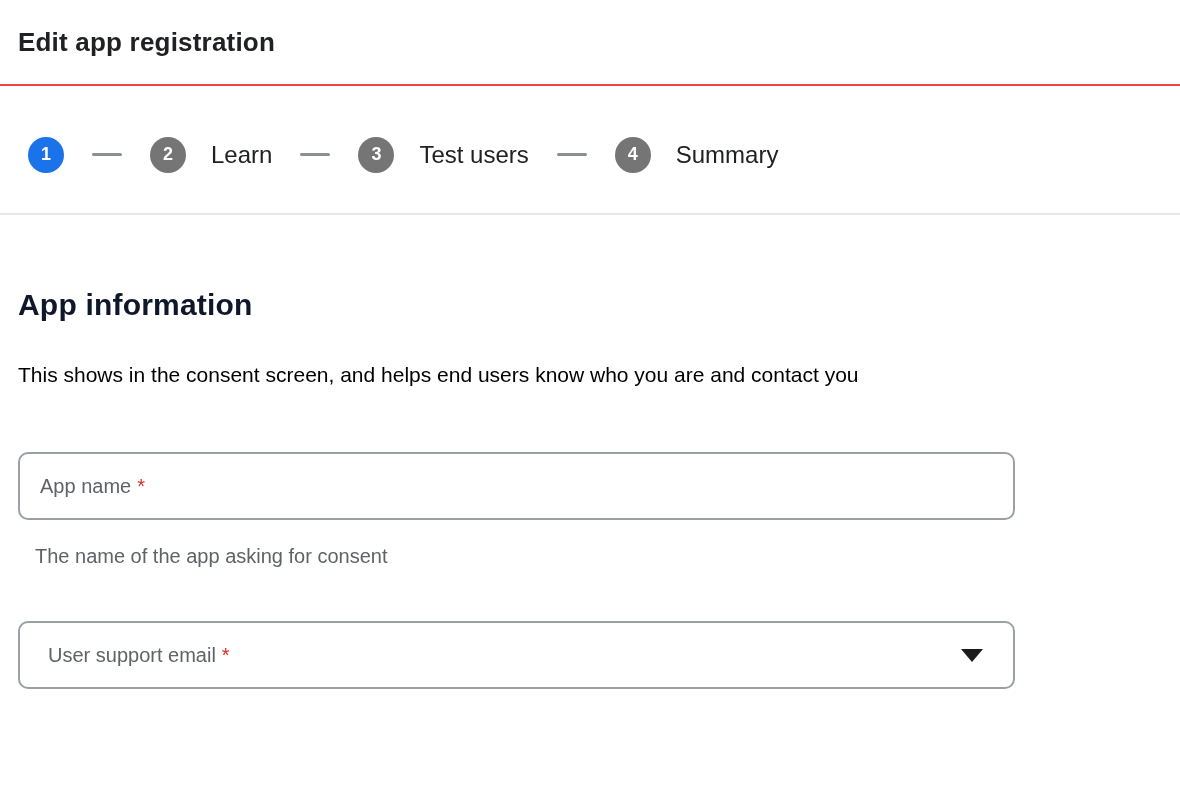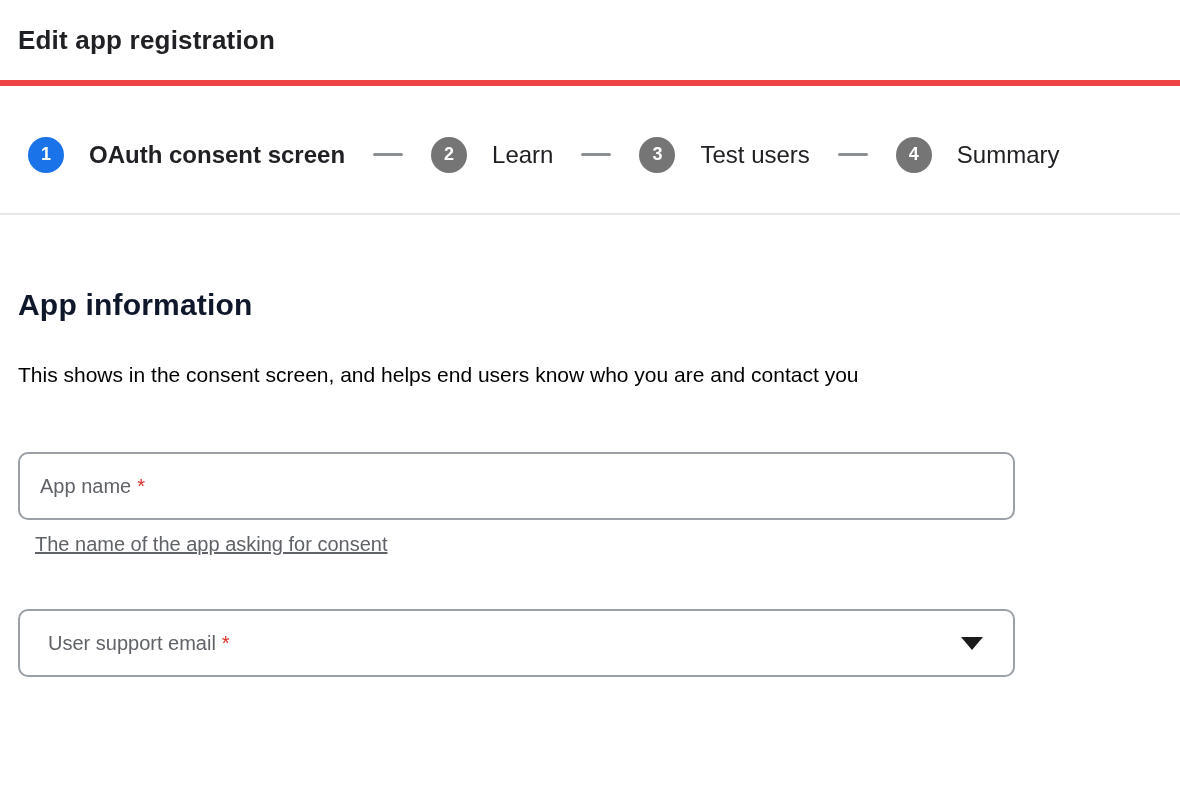--- a/index.html
+++ b/index.html
@@ -12,21 +12,21 @@
     height: 810px;
     overflow: hidden;
     font-family: "Liberation Sans", "DejaVu Sans", sans-serif;
     color: #202124;
   }
 
   
   .header {
     box-sizing: border-box;
     height: 86px;
-    border-bottom: 6px solid #ef4444;
+    border-bottom: 2px solid #ef4444;
     display: flex;
     align-items: center;
     padding-left: 18px;
   }
   .header h1 {
     margin: 0;
     font-size: 26px;
     font-weight: 700;
     letter-spacing: 0.2px;
     color: #202124;
@@ -105,24 +105,23 @@
     background: #ffffff;
     display: flex;
     align-items: center;
     padding: 0 30px 0 20px;
     cursor: text;
   }
   .field.email .input-box { cursor: pointer; padding-left: 28px; }
   .input-label { font-size: 20px; color: #5f6368; }
   .req { font-size: 20px; color: #d93025; margin-left: 6px; }
   .helper {
-    margin: 13px 0 0 17px;
+    margin: 25px 0 0 17px;
     font-size: 20px;
     color: #5f6368;
-    text-decoration: underline;
   }
   .caret {
     margin-left: auto;
     width: 0;
     height: 0;
     border-left: 11px solid transparent;
     border-right: 11px solid transparent;
     border-top: 13px solid #1b1b1b;
   }
   .learn-more {
@@ -136,21 +135,20 @@
 </head>
 <body>
 
 <div class="header">
   <h1>Edit app registration</h1>
 </div>
 
 <div class="stepper">
   <div class="step active">
     <span class="step-circle">1</span>
-    <span class="step-label">OAuth consent screen</span>
   </div>
   <div class="connector"></div>
   <div class="step">
     <span class="step-circle">2</span>
     <span class="step-label">Learn</span>
   </div>
   <div class="connector"></div>
   <div class="step">
     <span class="step-circle">3</span>
     <span class="step-label">Test users</span>

